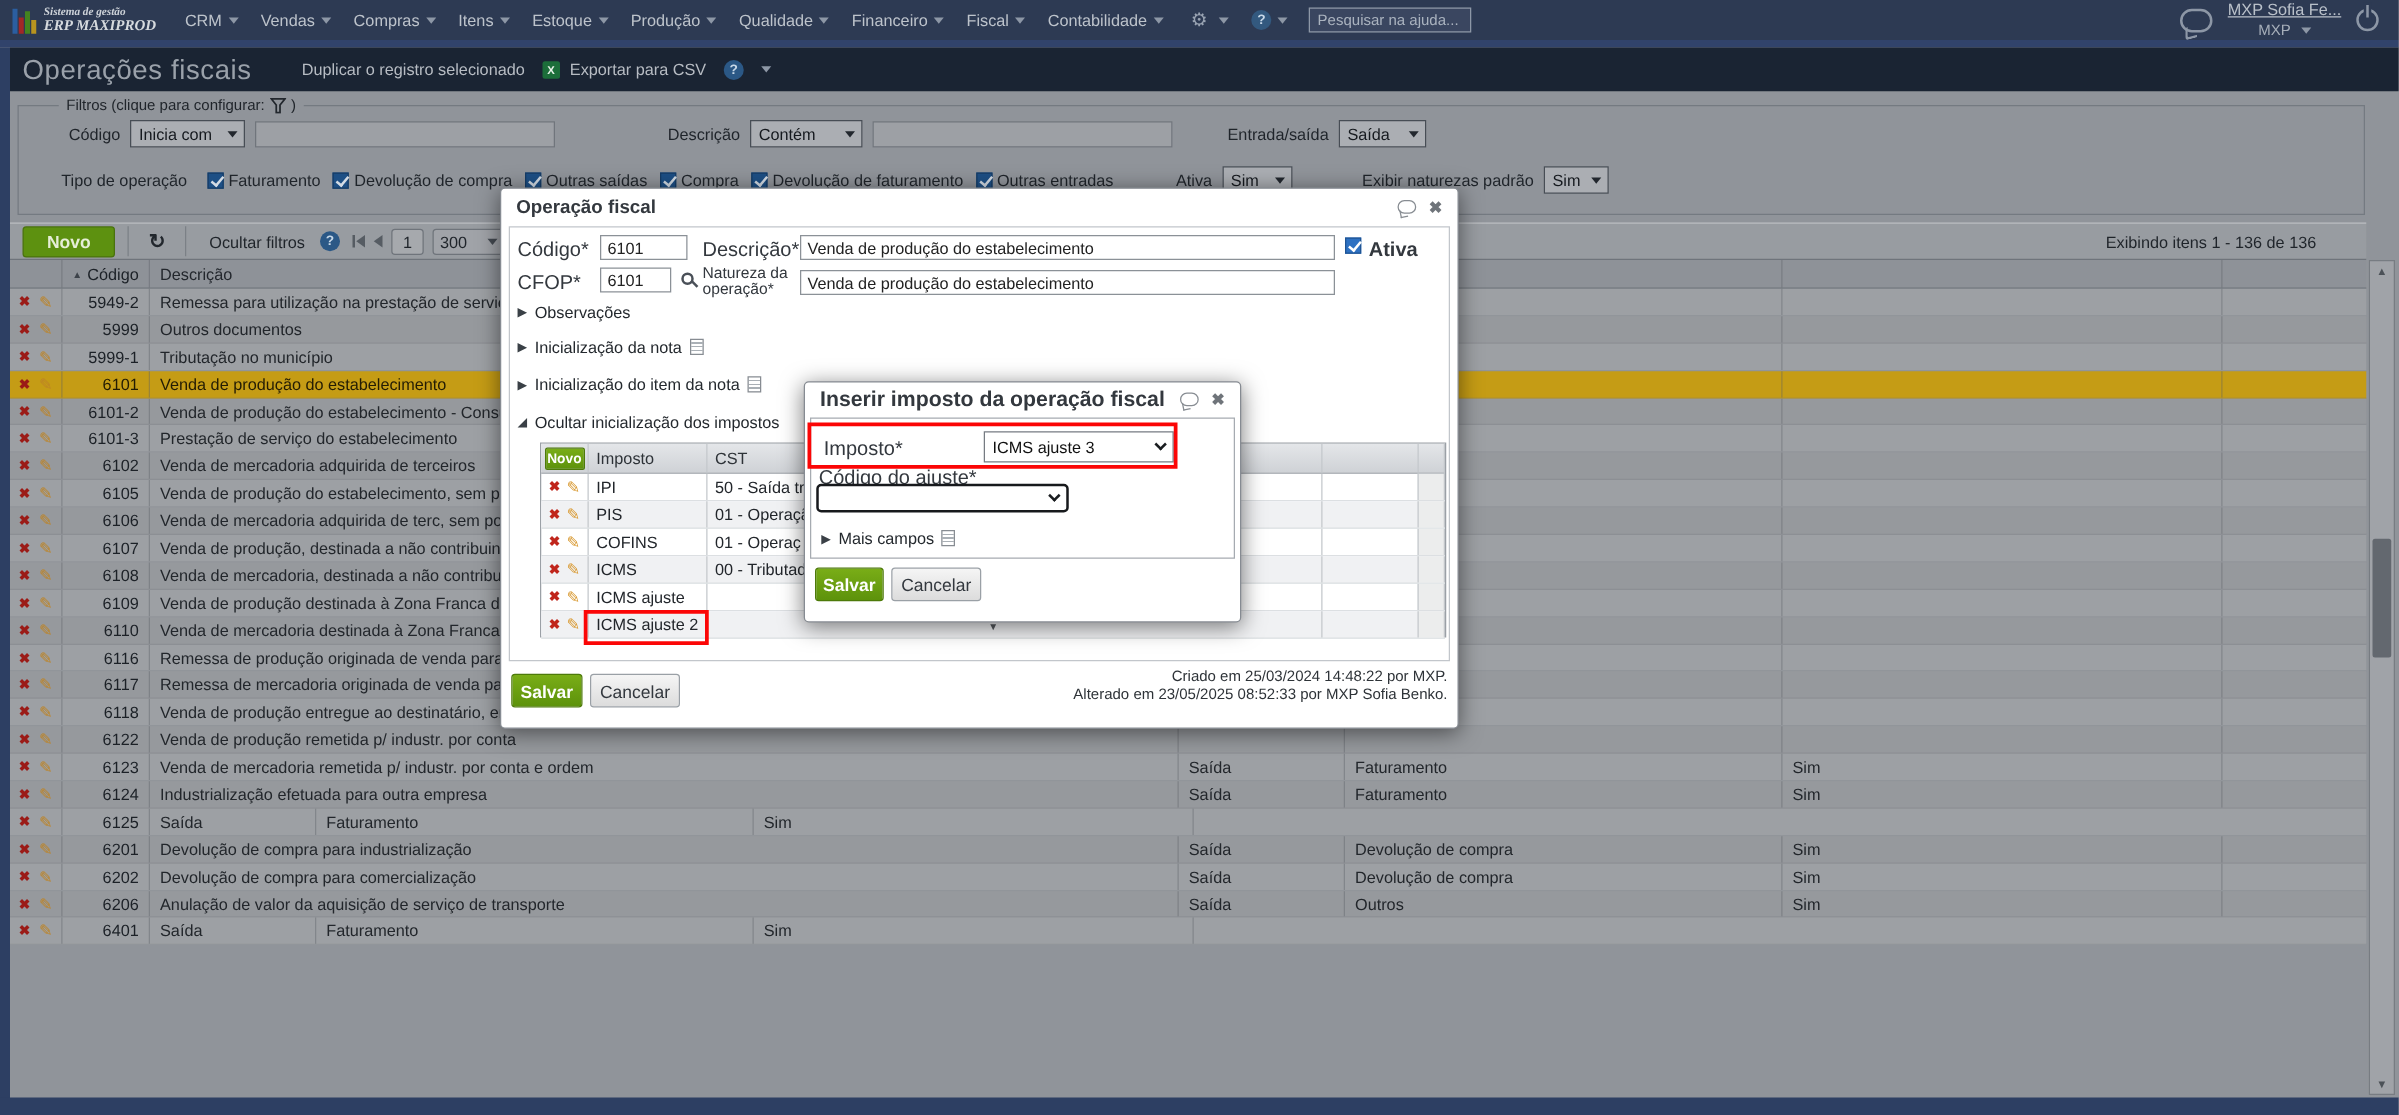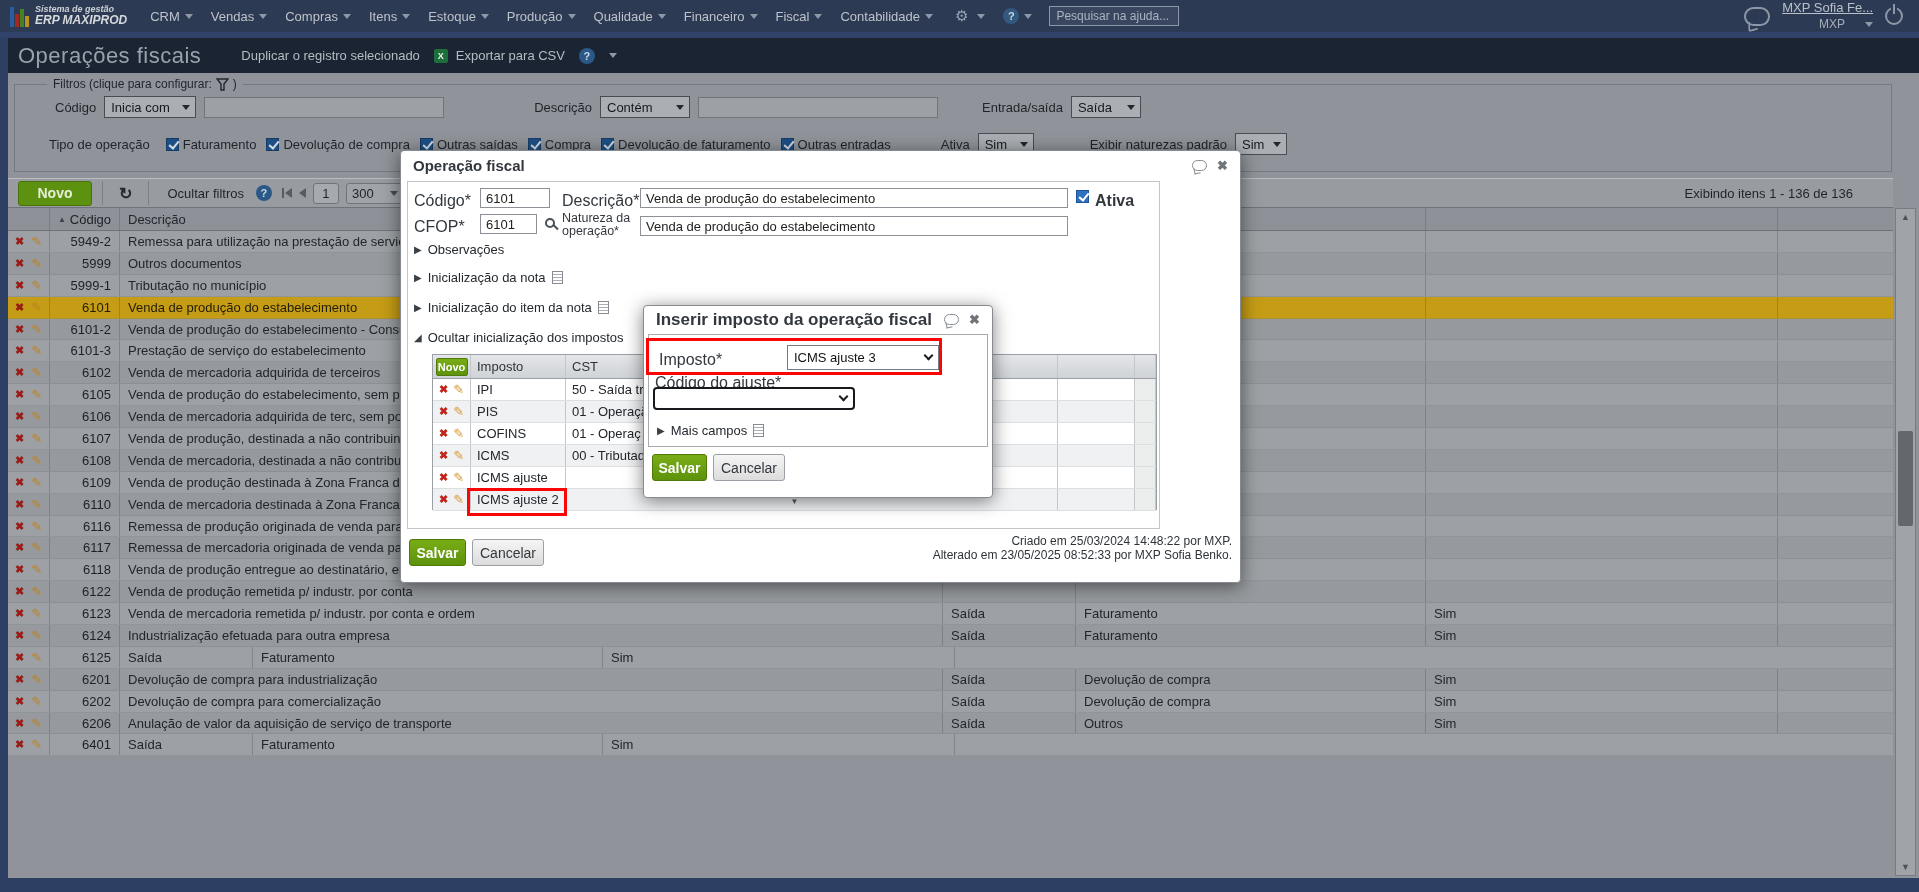--- a/index.html
+++ b/index.html
@@ -5,40 +5,40 @@
   * { margin:0; padding:0; box-sizing:border-box; }
   html,body { width:1919px; height:892px; overflow:hidden; }
   body { position:relative; font-family:"Liberation Sans", sans-serif; background:#90949a; }
 
   
   .nav { position:absolute; left:0; top:0; width:1919px; height:32px; background:#2d3a53;
          display:flex; align-items:center; color:#bdc3cb; font-size:13px; }
   .logo { display:flex; align-items:center; gap:6px; padding:0 14px 0 10px; }
   .logo-bars { display:flex; align-items:flex-end; gap:1px; height:22px; }
   .logo-bars i { display:block; width:4px; }
-  .logo-txt { line-height:1.05; }
+  .logo-txt { line-height:1.05;font-family:Liberation Serif, serif; }
   .logo-top { font-size:9px; font-style:italic; color:#cdd2d8; font-weight:bold; }
   .logo-bot { font-size:12px; font-style:italic; color:#d6dade; font-weight:bold; }
   .menu { display:flex; align-items:center; height:32px; padding:0 9px; gap:5px; cursor:default; }
   .caret { width:0; height:0; border-left:4px solid transparent; border-right:4px solid transparent;
            border-top:5px solid #8d97a6; display:inline-block; }
   .navicon { color:#99a3b2; font-size:15px; padding:0 4px; }
   .helpcirc { width:16px; height:16px; border-radius:50%; background:#33597f; color:#c7d8e8;
               font-size:11px; font-weight:bold; display:flex; align-items:center; justify-content:center; }
   .navsearch { width:130px; height:20px; background:#3a4660; border:1px solid #8d97a6;
                color:#aab3bf; font-size:12px; padding:1px 6px; margin-left:8px; font-family:"Liberation Sans",sans-serif; }
   .navsearch::placeholder { color:#aab3bf; }
   .navright { margin-left:auto; display:flex; align-items:center; gap:12px; padding-right:16px; }
   .bubble { width:26px; height:19px; border:2px solid #8d97a6; border-radius:10px; position:relative; }
   .bubble::after { content:''; position:absolute; left:2px; bottom:-7px; width:8px; height:8px;
                    border-left:2px solid #8d97a6; border-bottom:2px solid #8d97a6;
                    transform:rotate(-15deg) skew(-15deg); border-bottom-left-radius:3px; }
   .userbox { text-align:right; line-height:1.25; }
   .userlink { text-decoration:underline; color:#b9c0c9; }
-  .usercompany { font-size:12px; color:#a6aeb9; display:flex; justify-content:flex-end; align-items:center; gap:20px; }
+  .usercompany { font-size:12px; color:#a6aeb9; display:flex; justify-content:center; align-items:center; gap:8px; }
   .power { width:18px; height:18px; border:2px solid #8d97a6; border-radius:50%; position:relative; }
   .power::after { content:''; position:absolute; top:-5px; left:50%; margin-left:-1px; width:2px; height:10px;
                   background:#8d97a6; box-shadow:0 0 0 2px #2d3a53; }
 
   .topline { position:absolute; left:0; top:32px; width:1919px; height:6px; background:#31436b; }
   .leftstrip { position:absolute; left:0; top:38px; width:8px; height:854px; background:#2d3f63; }
   .bottomstrip { position:absolute; left:0; top:878px; width:1919px; height:14px; background:#2d3f63; }
 
   
   .titlebar { position:absolute; left:8px; top:38px; width:1911px; height:35px; background:#1a2433;
@@ -652,21 +652,21 @@
       <span class="gc c-fill"></span>
     </div>
 </div>
 
 <div class="pscroll">
   <span class="parr" style="top:3px">▲</span>
   <span class="pthumb"></span>
   <span class="parr" style="bottom:3px">▼</span>
 </div>
 
-<div class="modal" style="left:400px;top:150px;width:841px;height:433px;">
+<div class="modal" style="left:400px;top:150px;width:767px;height:433px;">
   <div class="mhead">
     <span class="mtitle">Operação fiscal</span>
     <span class="mico">
       <span class="mbubble"></span>
       <span class="mclose">✖</span>
     </span>
   </div>
   <div class="mbody" style="left:6px;top:30px;width:753px;height:348px;">
     <span class="mlabel" style="left:6px;top:10px">Código*</span>
     <span class="minput" style="left:72px;top:6px;width:70px">6101</span>

